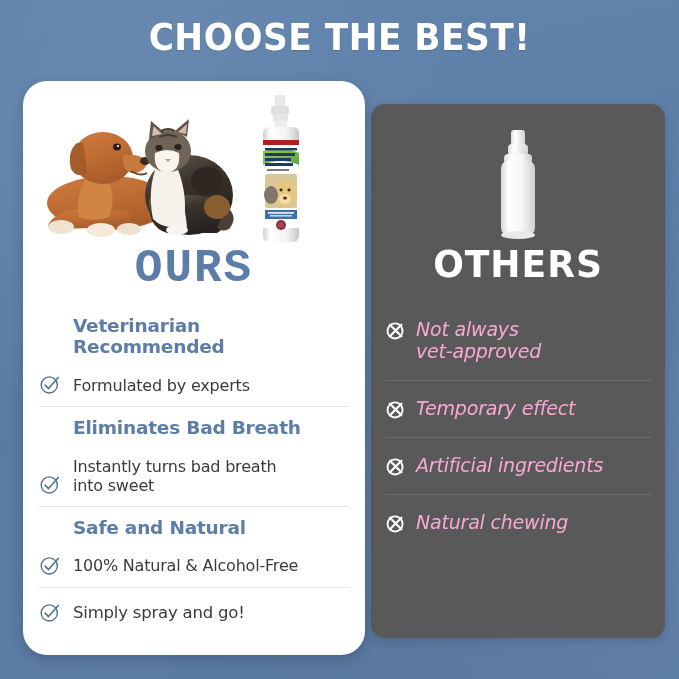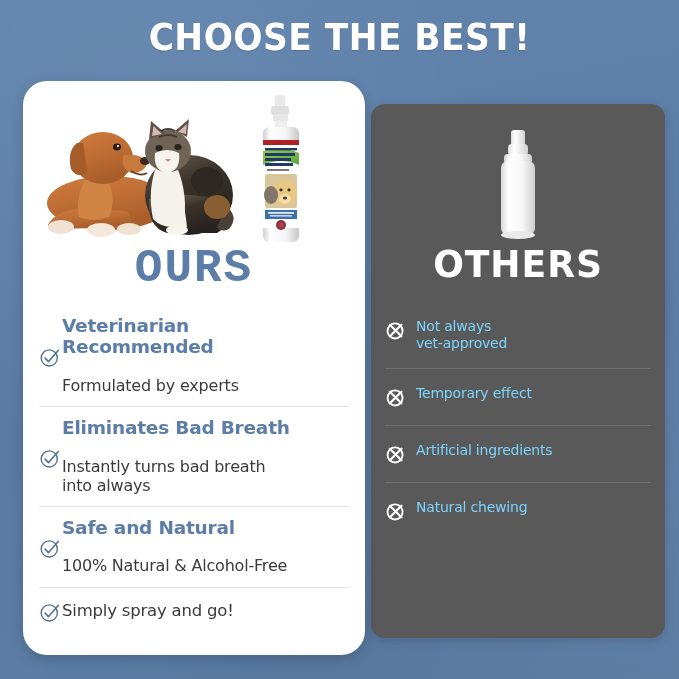--- a/index.html
+++ b/index.html
@@ -138,22 +138,22 @@
   }
 
   .feature {
     position: relative;
     padding: 0 16px 0 16px;
     box-sizing: border-box;
   }
 
   .feature-inner {
     display: flex;
-    align-items: center;
-    gap: 1px;
+    align-items: flex-end;
+    gap: 12px;
     padding: 10px 0 11px 0;
   }
 
   .feature + .feature .feature-inner {
     border-top: 1px solid #e2e4e7;
   }
 
   .icon-check {
     flex: 0 0 auto;
     width: 22px;
@@ -224,24 +224,25 @@
     flex: 0 0 auto;
     width: 21px;
     height: 21px;
     margin-top: 2px;
   }
 
   .con-text {
     flex: 1 1 auto;
     font-family: "DejaVu Sans", sans-serif;
     font-weight: normal;
-    font-size: 14px;
+    font-size: 19px;
     line-height: 1.18;
-    color: #7dd3fc;
+    color: #f9a8d4;
     letter-spacing: -0.2px;
+    font-style: italic;
   }
 
   .nowrap-block { white-space: pre-line; }
 </style>
 </head>
 <body>
 
 <div class="poster">
 
   <div class="headline">CHOOSE THE BEST!</div>
@@ -456,21 +457,21 @@
 
       <div class="feature">
         <div class="feature-inner">
           <svg class="icon-check" viewBox="0 0 24 24">
             <circle cx="11.2" cy="13" r="8.8" fill="none" stroke="#50708f" stroke-width="1.5"></circle>
             <path d="M6.6 13.2 L10.4 17 L21 4.8" fill="none" stroke="#50708f" stroke-width="1.7" stroke-linecap="round" stroke-linejoin="round"></path>
           </svg>
           <div class="feature-text">
             <div class="feature-title nowrap-block">Eliminates Bad Breath</div>
             <div class="feature-sub nowrap-block">Instantly turns bad breath
-into always</div>
+into sweet</div>
           </div>
         </div>
       </div>
 
       <div class="feature">
         <div class="feature-inner">
           <svg class="icon-check" viewBox="0 0 24 24">
             <circle cx="11.2" cy="13" r="8.8" fill="none" stroke="#50708f" stroke-width="1.5"></circle>
             <path d="M6.6 13.2 L10.4 17 L21 4.8" fill="none" stroke="#50708f" stroke-width="1.7" stroke-linecap="round" stroke-linejoin="round"></path>
           </svg>

